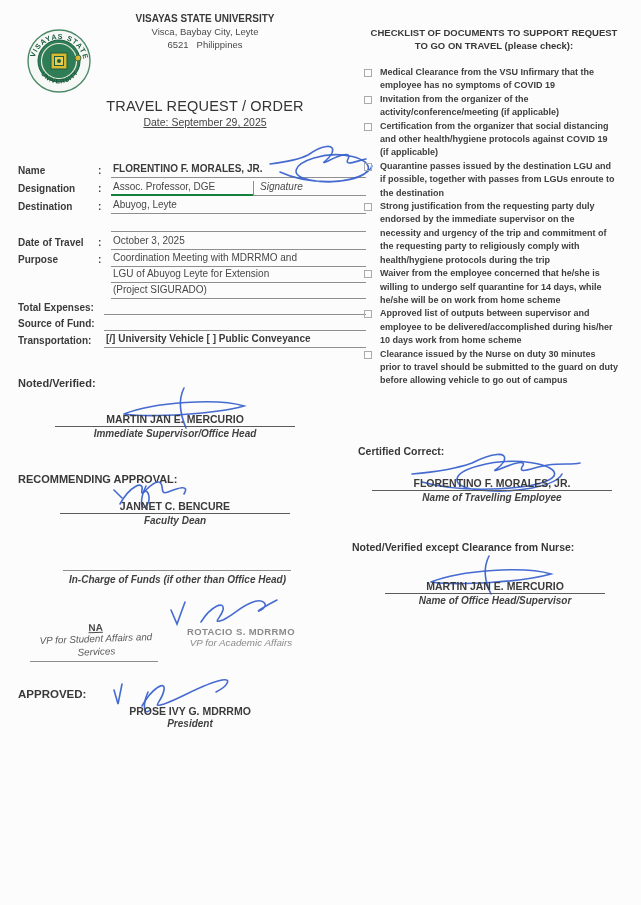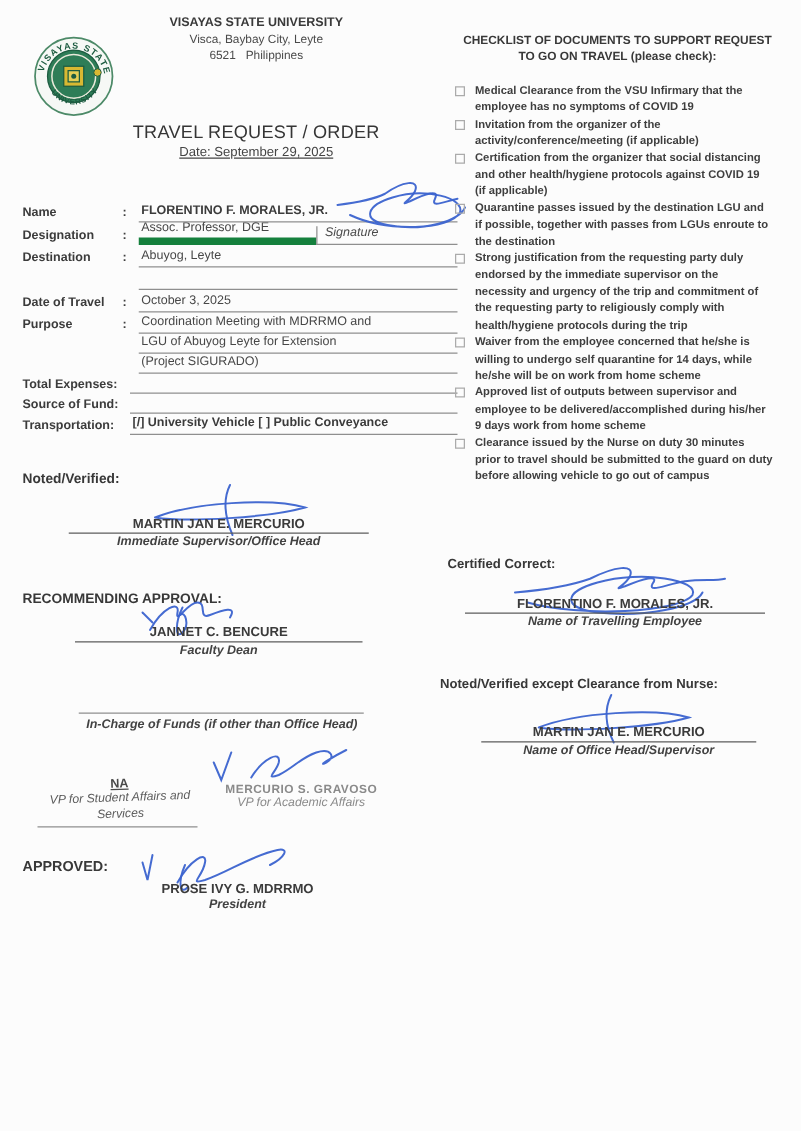--- a/index.html
+++ b/index.html
@@ -25,21 +25,21 @@
   .form{left:18px;top:160px;width:348px;font-size:10px;}
   .frow{display:flex;align-items:flex-end;}
   .frow .lbl{width:80px;font-weight:bold;color:#3b3b3b;padding-bottom:2px;flex:0 0 auto;}
   .frow .lblw{width:86px;}
   .frow .colon{width:13px;font-weight:bold;padding-bottom:2px;flex:0 0 auto;}
   .frow .val{flex:1 1 auto;border-bottom:1px solid #8f8f8f;padding:0 0 2px 2px;color:#474747;min-height:12px;}
   .frow .val.bold{font-weight:bold;color:#3b3b3b;}
   .h18{height:18px;}  .h17{height:17px;}  .h16{height:16px;}
   .sig-cell{flex:0 0 106px;border-bottom:1px solid #8f8f8f;border-left:1px solid #8f8f8f;
     padding:0 0 2px 6px;font-style:italic;color:#4a4a4a;min-height:12px;}
-  .desig-val{flex:1 1 auto;border-bottom:6px solid #15803d;padding:0 0 2px 2px;color:#474747;}
+  .desig-val{flex:1 1 auto;border-bottom:2px solid #15803d;padding:0 0 2px 2px;color:#474747;}
 
   
   .heading{font-size:11px;font-weight:bold;color:#383838;}
   .sigblock{text-align:center;}
   .sig-name{font-size:10.5px;font-weight:bold;color:#3b3b3b;border-bottom:1.2px solid #5c5c5c;padding-bottom:1px;}
   .sig-cap{font-size:10px;font-weight:bold;font-style:italic;color:#424242;margin-top:1px;}
   .grey{color:#8a8a8a;}
   .sigsvg{pointer-events:none;}
   .sigsvg path{fill:none;stroke:#3b63cf;stroke-width:1.6;stroke-linecap:round;opacity:.95;}
 
@@ -179,21 +179,21 @@
     <div class="i" style="font-size:9.8px;color:#5c5c5c;line-height:12.5px;">VP for Student Affairs and</div>
     <div class="i" style="font-size:9.8px;color:#5c5c5c;line-height:12.5px;">Services</div>
   </div>
   <div class="abs plain-line" style="left:30px;top:661px;width:128px;"></div>
 
   <svg class="abs sigsvg" style="left:165px;top:596px;" width="132" height="40" viewBox="0 0 132 40">
     <path d="M6,14 L12,28 L20,6"></path>
     <path d="M36,26 C46,10 60,4 58,14 C56,22 46,28 58,24 C70,18 76,10 88,6 C100,2 104,10 96,14 C88,18 100,10 112,4"></path>
   </svg>
   <div class="abs center" style="left:168px;top:626px;width:146px;">
-    <div class="b grey" style="font-size:9.5px;letter-spacing:.4px;">MERCURIO S. GRAVOSO</div>
+    <div class="b grey" style="font-size:9.5px;letter-spacing:.4px;">ROTACIO S. MDRRMO</div>
     <div class="i grey" style="font-size:9.8px;">VP for Academic Affairs</div>
   </div>
 
   <div class="abs heading" style="left:18px;top:688px;font-size:11.5px;">APPROVED:</div>
   <svg class="abs sigsvg" style="left:106px;top:676px;" width="150" height="42" viewBox="0 0 150 42">
     <path d="M8,14 L12,28 L16,8"></path>
     <path d="M36,30 C46,12 60,4 58,14 C56,26 44,32 58,28 C76,22 96,8 116,4 C126,2 122,10 110,16"></path>
     <path d="M42,16 C36,30 38,40 44,34"></path>
   </svg>
   <div class="abs sigblock" style="left:100px;top:705px;width:180px;">
@@ -226,21 +226,21 @@
     <div class="chk-item">
       <span class="chk-box"></span>
       <span class="chk-text">Strong justification from the requesting party duly endorsed by the immediate supervisor on the necessity and urgency of the trip and commitment of the requesting party to religiously comply with health/hygiene protocols during the trip</span>
     </div>
     <div class="chk-item">
       <span class="chk-box"></span>
       <span class="chk-text">Waiver from the employee concerned that he/she is willing to undergo self quarantine for 14 days, while he/she will be on work from home scheme</span>
     </div>
     <div class="chk-item">
       <span class="chk-box"></span>
-      <span class="chk-text">Approved list of outputs between supervisor and employee to be delivered/accomplished during his/her 9 days work from home scheme</span>
+      <span class="chk-text">Approved list of outputs between supervisor and employee to be delivered/accomplished during his/her 10 days work from home scheme</span>
     </div>
     <div class="chk-item">
       <span class="chk-box"></span>
       <span class="chk-text">Clearance issued by the Nurse on duty 30 minutes prior to travel should be submitted to the guard on duty before allowing vehicle to go out of campus</span>
     </div>
   </div>
 
   <div class="abs heading" style="left:358px;top:445px;font-size:10.5px;">Certified Correct:</div>
   <svg class="abs sigsvg" style="left:408px;top:448px;" width="175" height="46" viewBox="0 0 175 46">
     <path d="M4,26 C28,24 50,20 64,15 C84,5 100,3 96,13 C92,21 80,25 92,21 C106,15 120,11 114,19 C110,27 126,19 140,17 C154,15 164,17 172,15"></path>

